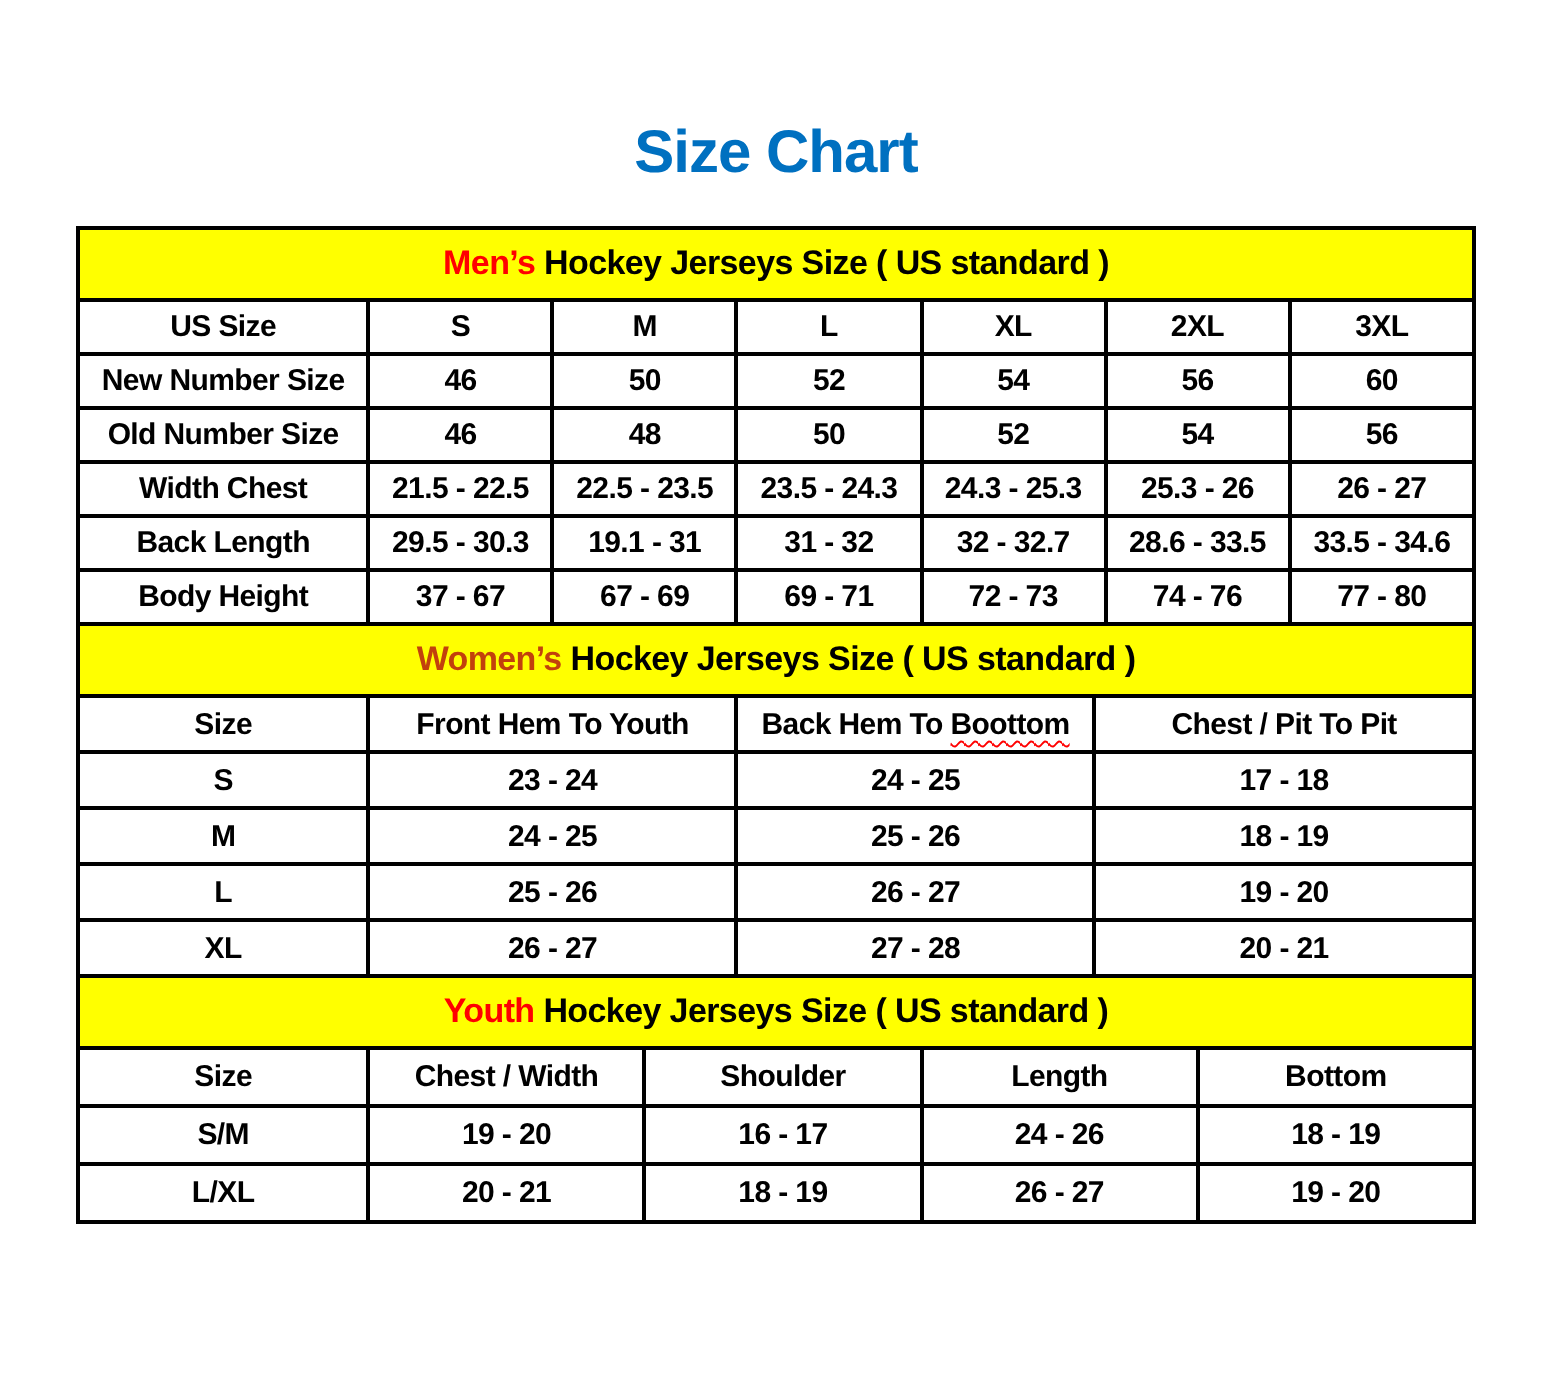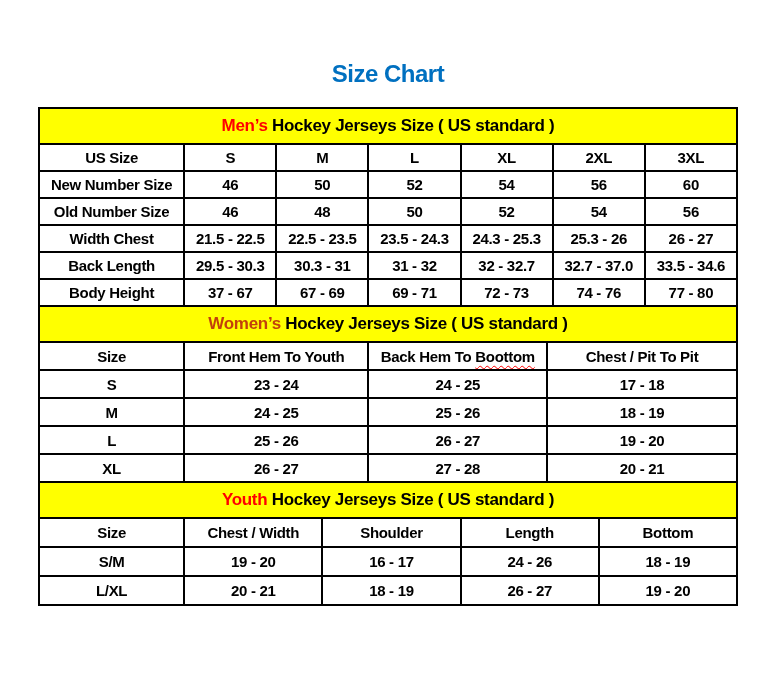--- a/index.html
+++ b/index.html
@@ -6,21 +6,21 @@
   html, body {
     margin: 0; padding: 0;
     width: 776px; height: 692px;
     background: #ffffff;
     font-family: "Liberation Sans", sans-serif;
   }
   .page { width: 776px; height: 692px; overflow: hidden; }
   .title {
     margin: 60px 0 0 0;
     text-align: center;
-    font-size: 24px;
+    font-size: 30px;
     font-weight: bold;
     letter-spacing: -0.5px;
   }
   .tables-wrap {
     margin: 19px 0 0 38px;
     width: 700px;
   }
   .size-section { position: relative; }
   .size-section + .size-section { margin-top: -2px; }
   .banner {
@@ -114,24 +114,24 @@
               <td>21.5 - 22.5</td>
               <td>22.5 - 23.5</td>
               <td>23.5 - 24.3</td>
               <td>24.3 - 25.3</td>
               <td>25.3 - 26</td>
               <td>26 - 27</td>
             </tr>
             <tr>
               <th>Back Length</th>
               <td>29.5 - 30.3</td>
-              <td>30.3 - 31</td>
+              <td>19.1 - 31</td>
               <td>31 - 32</td>
               <td>32 - 32.7</td>
-              <td>32.7 - 37.0</td>
+              <td>28.6 - 33.5</td>
               <td>33.5 - 34.6</td>
             </tr>
             <tr>
               <th>Body Height</th>
               <td>37 - 67</td>
               <td>67 - 69</td>
               <td>69 - 71</td>
               <td>72 - 73</td>
               <td>74 - 76</td>
               <td>77 - 80</td>

